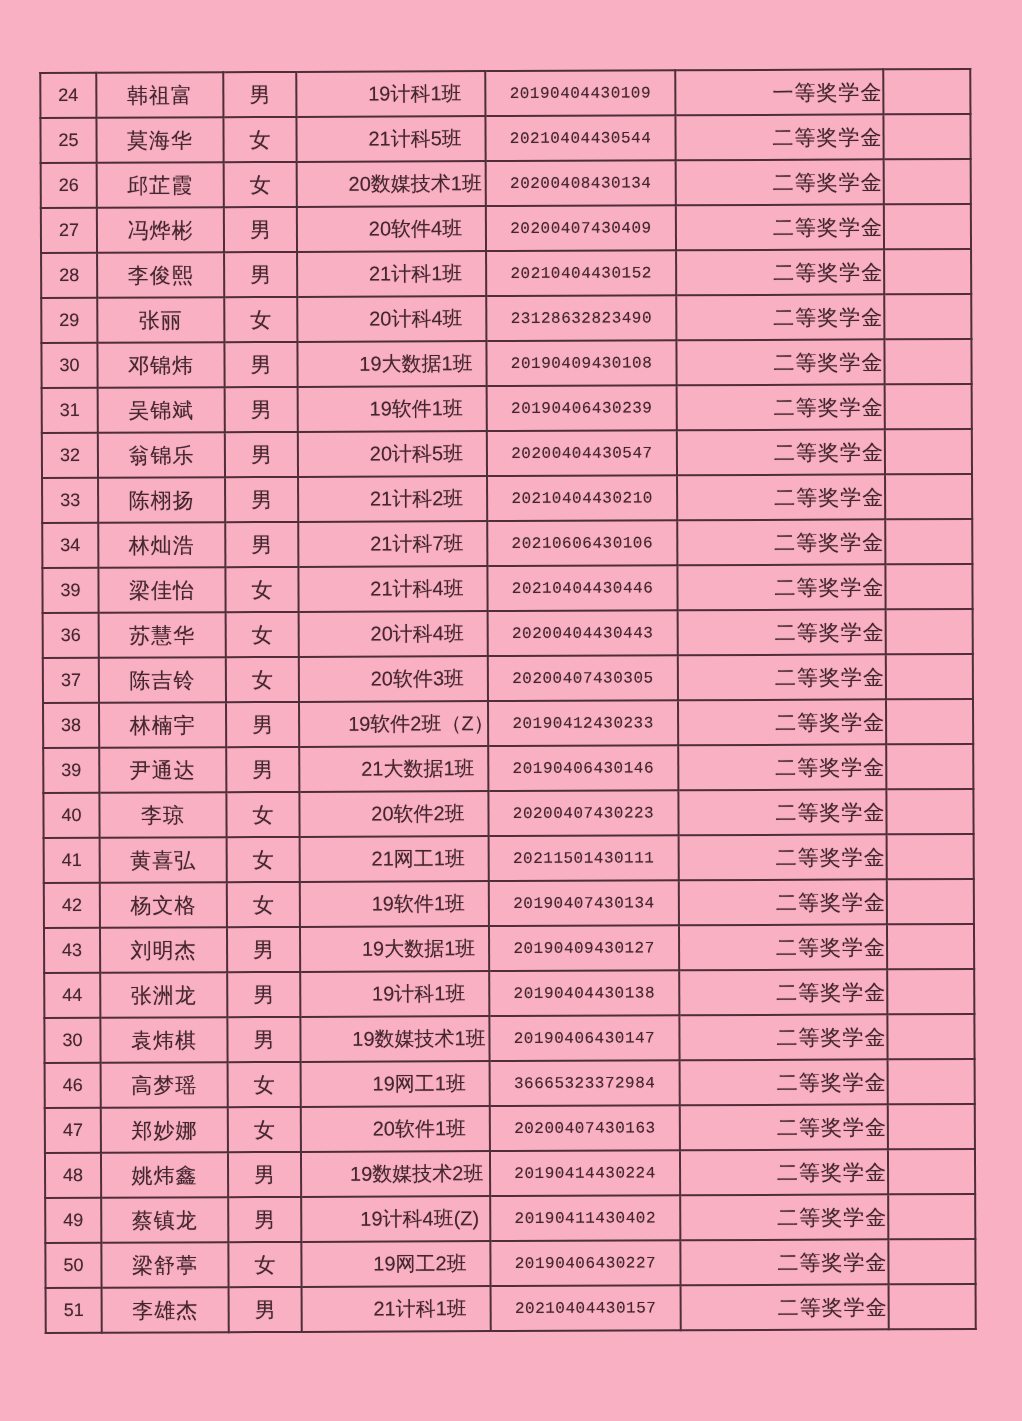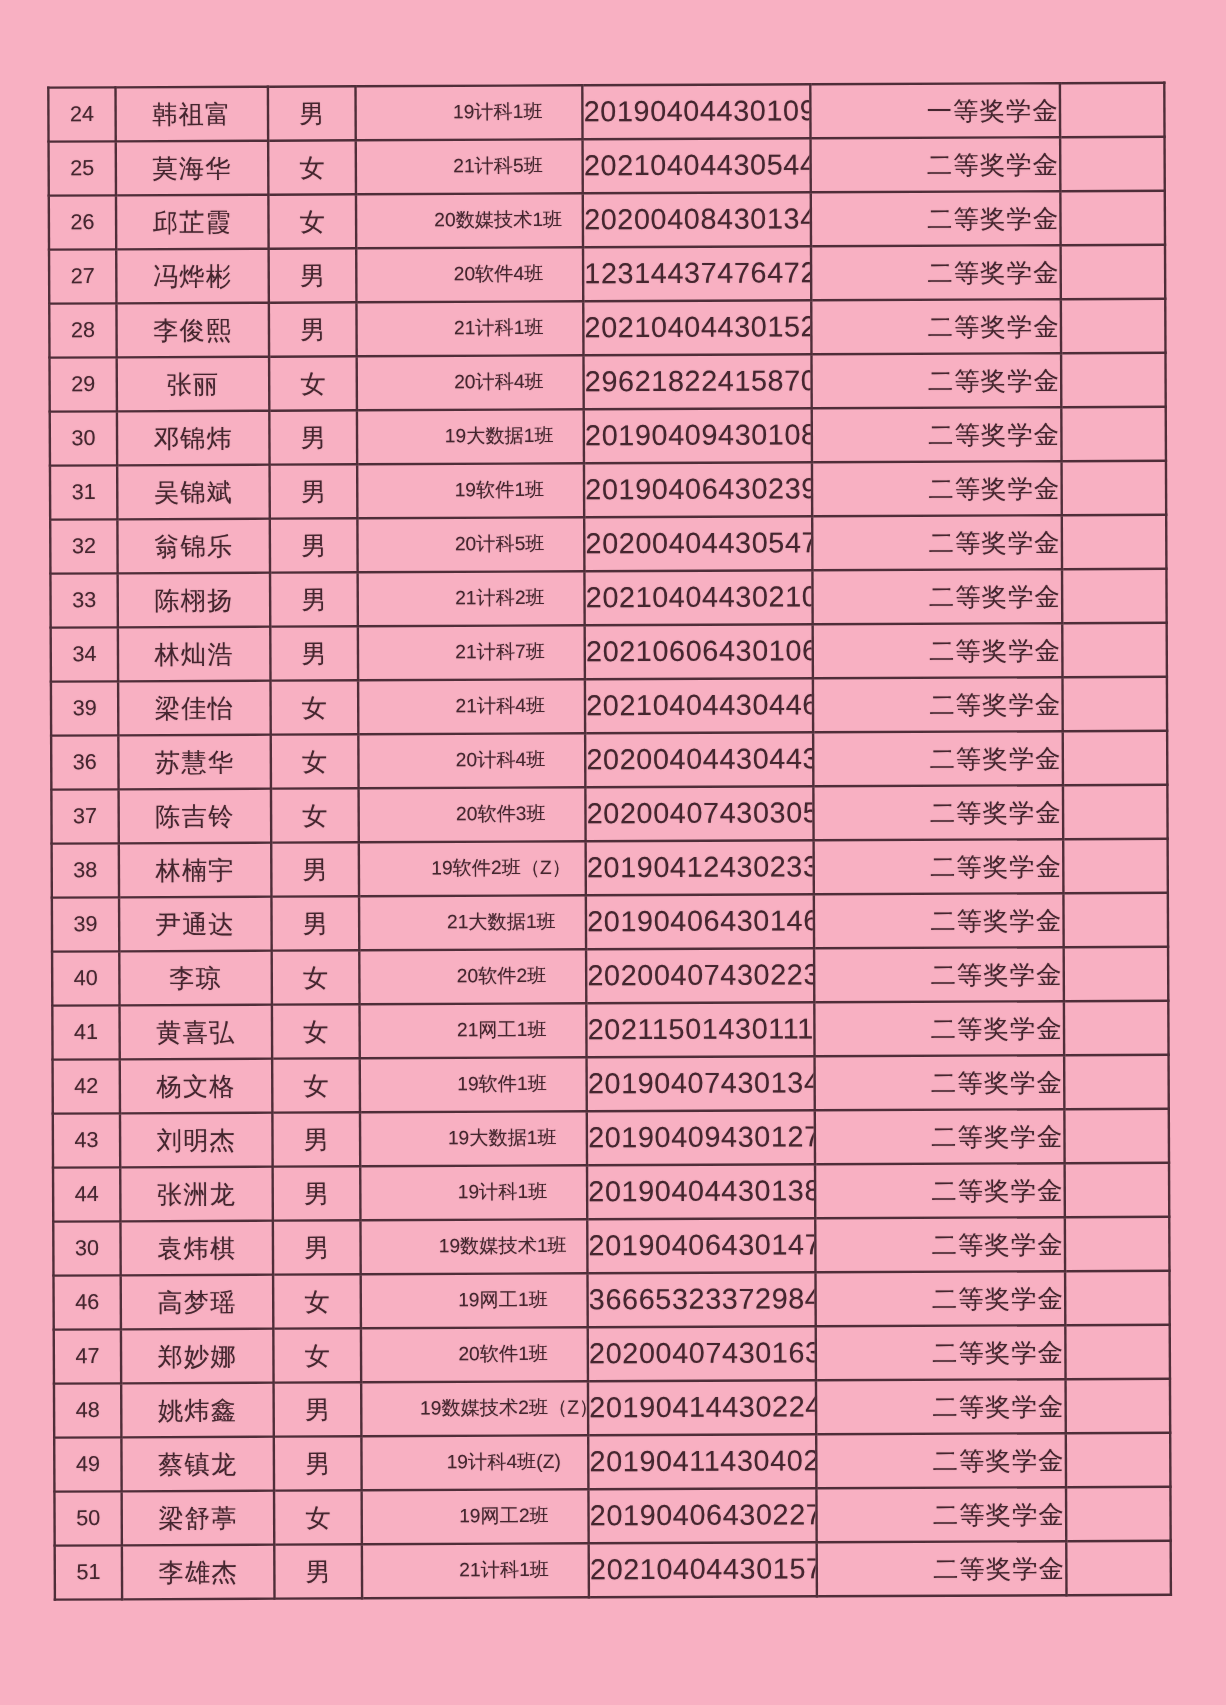--- a/index.html
+++ b/index.html
@@ -26,22 +26,22 @@
     padding:0;
     text-align:center;vertical-align:middle;
     color:var(--ink);
     font-size:21px;
     text-shadow:0 0 1px rgba(69,38,47,.38);
     white-space:nowrap;overflow:hidden;
   }
   .c-index{font-size:18px;}
   .c-name{letter-spacing:1px;}
   .c-gender{font-size:21px;}
-  .c-class{font-size:16px;padding-left:48px;}
-  .c-id{font-size:24px;letter-spacing:.5px;}
+  .c-class{font-size:20px;padding-left:48px;}
+  .c-id{font-size:16px;letter-spacing:.5px;font-family:Liberation Mono, monospace;}
   .c-award{letter-spacing:1px;text-align:right;}
 </style>
 </head>
 <body>
 
 <div class="sheet">
   <table class="grid">
     <colgroup>
       <col style="width:56px">
       <col style="width:127px">
@@ -77,39 +77,39 @@
     <td class="c-class">20数媒技术1班</td>
     <td class="c-id">20200408430134</td>
     <td class="c-award">二等奖学金</td>
     <td class="c-note"></td>
   </tr>
         <tr>
     <td class="c-index">27</td>
     <td class="c-name">冯烨彬</td>
     <td class="c-gender">男</td>
     <td class="c-class">20软件4班</td>
-    <td class="c-id">12314437476472</td>
+    <td class="c-id">20200407430409</td>
     <td class="c-award">二等奖学金</td>
     <td class="c-note"></td>
   </tr>
         <tr>
     <td class="c-index">28</td>
     <td class="c-name">李俊熙</td>
     <td class="c-gender">男</td>
     <td class="c-class">21计科1班</td>
     <td class="c-id">20210404430152</td>
     <td class="c-award">二等奖学金</td>
     <td class="c-note"></td>
   </tr>
         <tr>
     <td class="c-index">29</td>
     <td class="c-name">张丽</td>
     <td class="c-gender">女</td>
     <td class="c-class">20计科4班</td>
-    <td class="c-id">29621822415870</td>
+    <td class="c-id">23128632823490</td>
     <td class="c-award">二等奖学金</td>
     <td class="c-note"></td>
   </tr>
         <tr>
     <td class="c-index">30</td>
     <td class="c-name">邓锦炜</td>
     <td class="c-gender">男</td>
     <td class="c-class">19大数据1班</td>
     <td class="c-id">20190409430108</td>
     <td class="c-award">二等奖学金</td>

